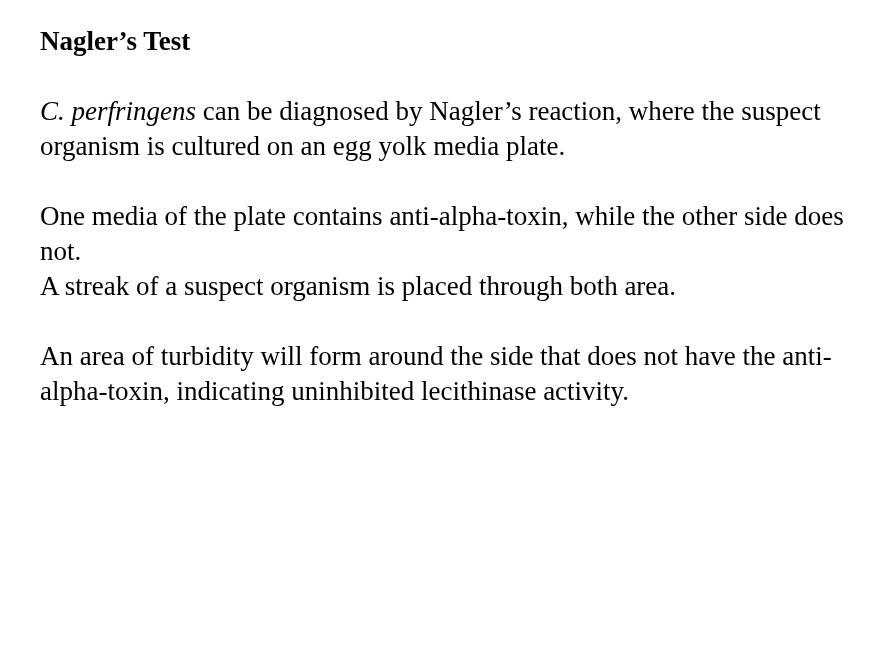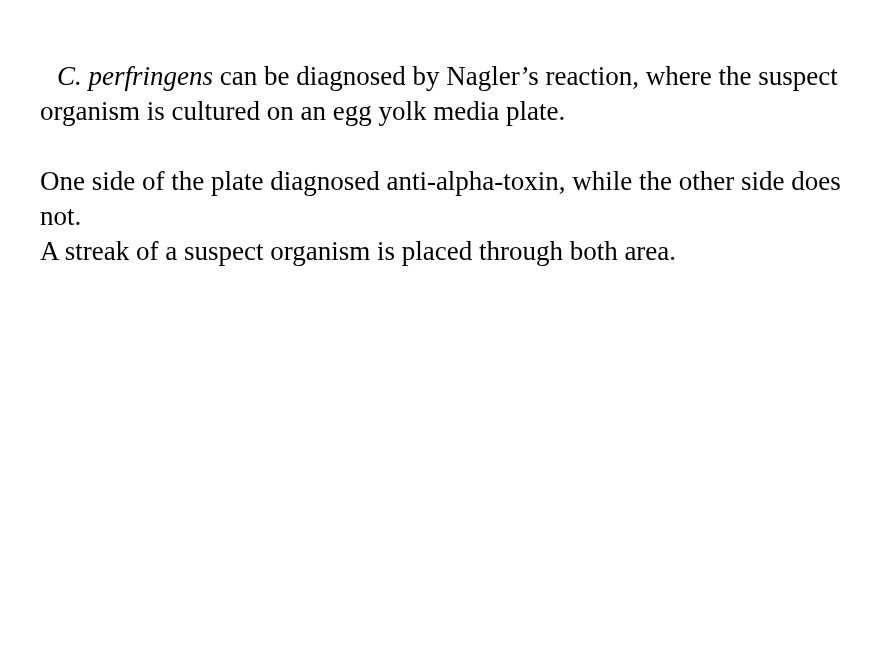--- a/index.html
+++ b/index.html
@@ -30,26 +30,27 @@
       line-height: 35px;
     }
     .para {
       margin: 0;
     }
     .gap {
       height: 35px;
     }
     .italic {
       font-style: italic;
-      margin-left: 17px;
     }
   </style>
 </head>
 <body>
 
 <div class="slide">
+  <p class="title">Nagler’s Test</p>
   <div class="gap"></div>
   <p class="para"><span class="italic">C. perfringens</span><span> can be diagnosed by Nagler’s reaction, where the suspect organism is cultured on an egg yolk media plate.</span></p>
   <div class="gap"></div>
-  <p class="para">One side of the plate diagnosed anti-alpha-toxin, while the other side does not.</p>
+  <p class="para">One media of the plate contains anti-alpha-toxin, while the other side does not.</p>
   <p class="para">A streak of a suspect organism is placed through both area.</p>
   <div class="gap"></div>
+  <p class="para">An area of turbidity will form around the side that does not have the anti-alpha-toxin, indicating uninhibited lecithinase activity.</p>
 </div>
 
 </body></html>

